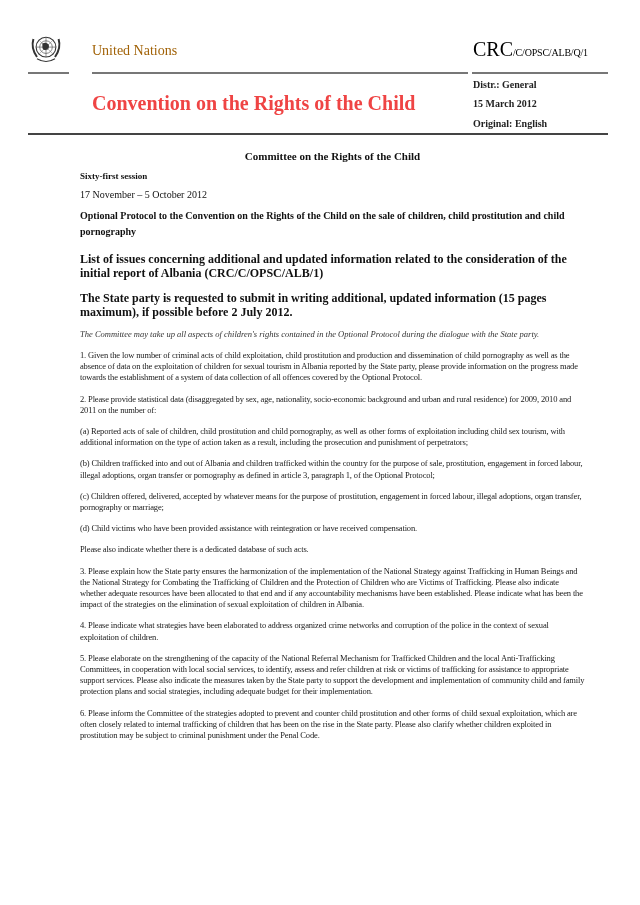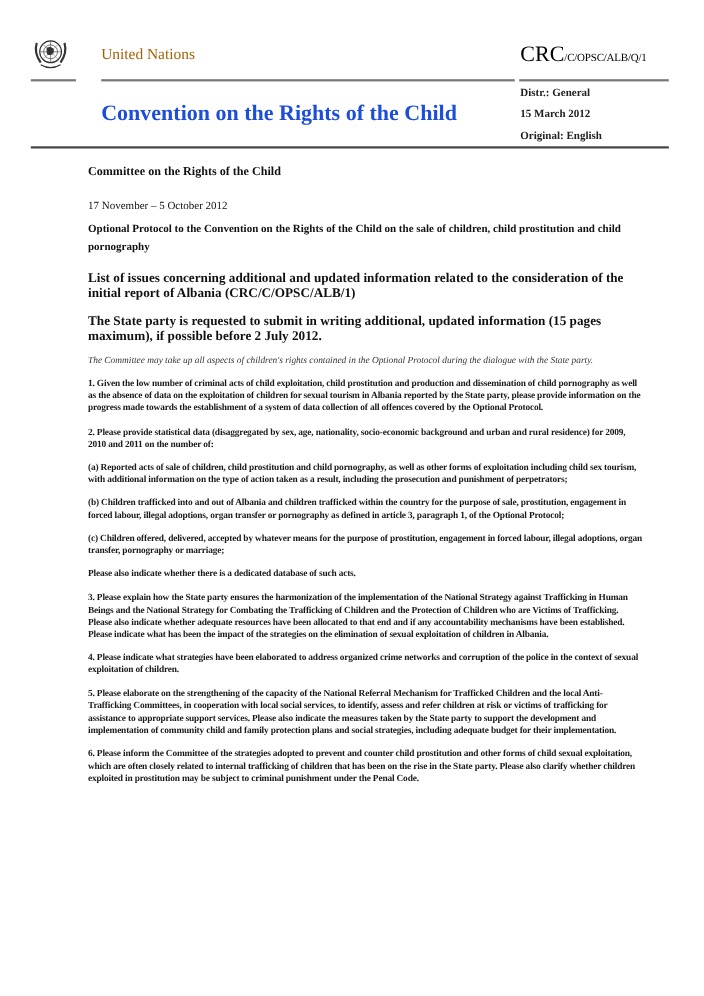--- a/index.html
+++ b/index.html
@@ -9,33 +9,33 @@
   .un-logo { position: absolute; left: 28px; top: 30px; width: 36px; height: 36px; }
   .un-name { position: absolute; left: 92px; top: 43px; font-size: 14px; color: #a16207; }
   .symbol { position: absolute; left: 473px; top: 38px; font-size: 20px; color: #000000; white-space: nowrap; }
   .symbol .sub { font-size: 10px; letter-spacing: -0.2px; }
 
   .rule-top-left { position: absolute; left: 28px; top: 72px; width: 41px; height: 2px; background: #777; }
   .rule-top-mid { position: absolute; left: 92px; top: 72px; width: 376px; height: 2px; background: #777; }
   .rule-top-right { position: absolute; left: 472px; top: 72px; width: 136px; height: 2px; background: #777; }
   .rule-bottom { position: absolute; left: 28px; top: 133px; width: 580px; height: 2px; background: #444; }
 
-  .body-title { position: absolute; left: 92px; top: 92px; font-size: 20px; font-weight: bold; color: #1d4ed8; white-space: nowrap; }
+  .body-title { position: absolute; left: 92px; top: 92px; font-size: 20px; font-weight: bold; color: #ef4444; white-space: nowrap; }
   .meta { position: absolute; left: 473px; font-size: 10px; color: #222; font-weight: bold; }
   .meta.m1 { top: 79px; } .meta.m2 { top: 98px; } .meta.m3 { top: 118px; }
 
   .content { position: absolute; left: 80px; top: 150px; width: 505px; }
-  .committee { font-size: 11px; font-weight: bold; margin-bottom: 20px; }
+  .committee { font-size: 11px; font-weight: bold; margin-bottom: 9px; text-align: center; }
   .session { font-size: 9px; font-weight: bold; margin-bottom: 8px; }
   .dates { font-size: 10px; margin-bottom: 8px; }
   .h-protocol { font-size: 10px; font-weight: bold; line-height: 16px; margin-bottom: 12px; }
   .h-list { font-size: 12px; font-weight: bold; line-height: 14px; margin-bottom: 11px; }
   .h-request { font-size: 12px; font-weight: bold; line-height: 14px; margin-bottom: 10px; }
   .intro { font-size: 8.5px; font-style: italic; color: #333; line-height: 11px; margin-bottom: 10px; font-family: Liberation Serif, serif; }
-  .para { font-size: 8.5px; line-height: 11.2px; color: #1a1a1a; margin-bottom: 10px; letter-spacing: -0.15px; font-weight: bold; }
+  .para { font-size: 8.5px; line-height: 11.2px; color: #1a1a1a; margin-bottom: 10px; letter-spacing: -0.15px; }
 </style>
 </head>
 <body>
 
 <div>
 
   <svg class="un-logo" viewBox="0 0 40 40">
     <circle cx="20" cy="19" r="11" fill="none" stroke="#333" stroke-width="1.2"></circle>
     <circle cx="20" cy="19" r="7" fill="none" stroke="#555" stroke-width="0.8"></circle>
     <circle cx="20" cy="19" r="3" fill="none" stroke="#555" stroke-width="0.8"></circle>
@@ -57,32 +57,34 @@
 
   <div class="body-title">Convention on the Rights of the Child</div>
   <div class="meta m1">Distr.: General</div>
   <div class="meta m2">15 March 2012</div>
   <div class="meta m3">Original: English</div>
 
   <div class="rule-bottom"></div>
 
   <div class="content">
     <div class="committee">Committee on the Rights of the Child</div>
+    <div class="session">Sixty-first session</div>
     <div class="dates">17 November – 5 October 2012</div>
 
     <div class="h-protocol">Optional Protocol to the Convention on the Rights of the Child on the sale of children, child prostitution and child pornography</div>
     <div class="h-list">List of issues concerning additional and updated information related to the consideration of the initial report of Albania (CRC/C/OPSC/ALB/1)</div>
     <div class="h-request">The State party is requested to submit in writing additional, updated information (15 pages maximum), if possible before 2 July 2012.</div>
 
     <div class="intro">The Committee may take up all aspects of children's rights contained in the Optional Protocol during the dialogue with the State party.</div>
 
     <div class="para">1. Given the low number of criminal acts of child exploitation, child prostitution and production and dissemination of child pornography as well as the absence of data on the exploitation of children for sexual tourism in Albania reported by the State party, please provide information on the progress made towards the establishment of a system of data collection of all offences covered by the Optional Protocol.</div>
     <div class="para">2. Please provide statistical data (disaggregated by sex, age, nationality, socio-economic background and urban and rural residence) for 2009, 2010 and 2011 on the number of:</div>
     <div class="para">(a) Reported acts of sale of children, child prostitution and child pornography, as well as other forms of exploitation including child sex tourism, with additional information on the type of action taken as a result, including the prosecution and punishment of perpetrators;</div>
     <div class="para">(b) Children trafficked into and out of Albania and children trafficked within the country for the purpose of sale, prostitution, engagement in forced labour, illegal adoptions, organ transfer or pornography as defined in article 3, paragraph 1, of the Optional Protocol;</div>
     <div class="para">(c) Children offered, delivered, accepted by whatever means for the purpose of prostitution, engagement in forced labour, illegal adoptions, organ transfer, pornography or marriage;</div>
+    <div class="para">(d) Child victims who have been provided assistance with reintegration or have received compensation.</div>
     <div class="para">Please also indicate whether there is a dedicated database of such acts.</div>
     <div class="para">3. Please explain how the State party ensures the harmonization of the implementation of the National Strategy against Trafficking in Human Beings and the National Strategy for Combating the Trafficking of Children and the Protection of Children who are Victims of Trafficking. Please also indicate whether adequate resources have been allocated to that end and if any accountability mechanisms have been established. Please indicate what has been the impact of the strategies on the elimination of sexual exploitation of children in Albania.</div>
     <div class="para">4. Please indicate what strategies have been elaborated to address organized crime networks and corruption of the police in the context of sexual exploitation of children.</div>
     <div class="para">5. Please elaborate on the strengthening of the capacity of the National Referral Mechanism for Trafficked Children and the local Anti-Trafficking Committees, in cooperation with local social services, to identify, assess and refer children at risk or victims of trafficking for assistance to appropriate support services. Please also indicate the measures taken by the State party to support the development and implementation of community child and family protection plans and social strategies, including adequate budget for their implementation.</div>
     <div class="para">6. Please inform the Committee of the strategies adopted to prevent and counter child prostitution and other forms of child sexual exploitation, which are often closely related to internal trafficking of children that has been on the rise in the State party. Please also clarify whether children exploited in prostitution may be subject to criminal punishment under the Penal Code.</div>
   </div>
 </div>
 
 </body></html>

